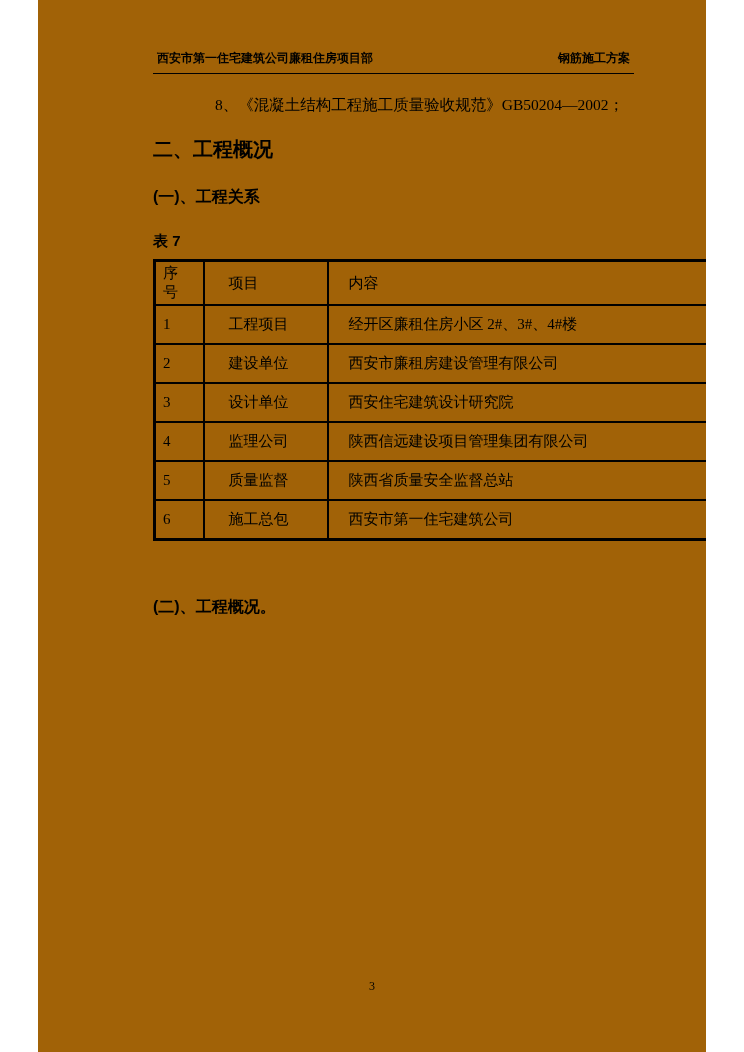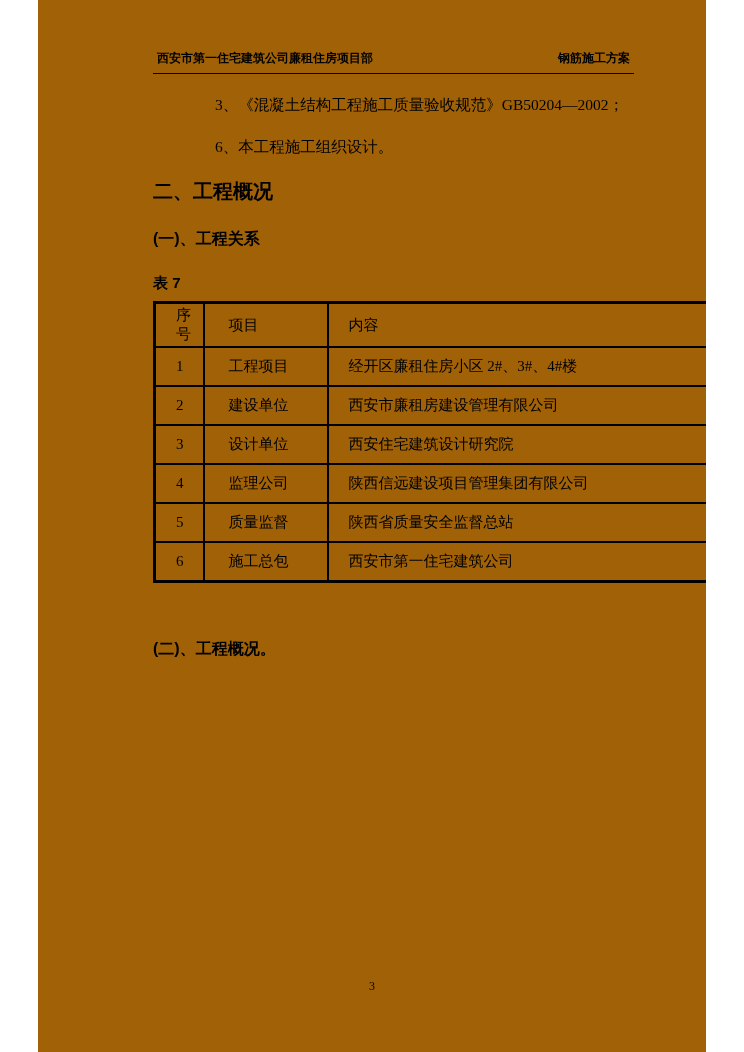--- a/index.html
+++ b/index.html
@@ -62,21 +62,21 @@
   }
   table.info-table th,
   table.info-table td {
     border: 2px solid #000;
     height: 39px;
     padding: 2px 10px;
     text-align: left;
     vertical-align: middle;
     font-weight: normal;
   }
-  table.info-table .col-seq { width: 49px; padding-left: 20px; }
+  table.info-table .col-seq { width: 49px; padding-left: 7px; }
   table.info-table .col-item { width: 124px; padding-left: 24px; }
   table.info-table .col-content { padding-left: 20px; }
   
   .subsection-title.second { margin-top: 56px; margin-bottom: 20px; }
   .body-paragraph {
     font-size: 15.5px;
     line-height: 41px;
     text-align: justify;
     text-indent: 2em;
     margin: 0;
@@ -96,22 +96,21 @@
 
 <div class="page">
 
   <header class="doc-header">
     <span>西安市第一住宅建筑公司廉租住房项目部</span>
     <span>钢筋施工方案</span>
   </header>
 
   <main>
 
-    <p class="intro-line item">3、《混凝土结构工程施工质量验收规范》GB50204—2002；</p>
-    <p class="intro-line item">6、本工程施工组织设计。</p>
+    <p class="intro-line item">8、《混凝土结构工程施工质量验收规范》GB50204—2002；</p>
 
     <h1 class="section-title">二、工程概况</h1>
 
     <h2 class="subsection-title">(一)、工程关系</h2>
 
     <div class="table-caption">表 7</div>
 
     <table class="info-table">
       <thead>
         <tr>

